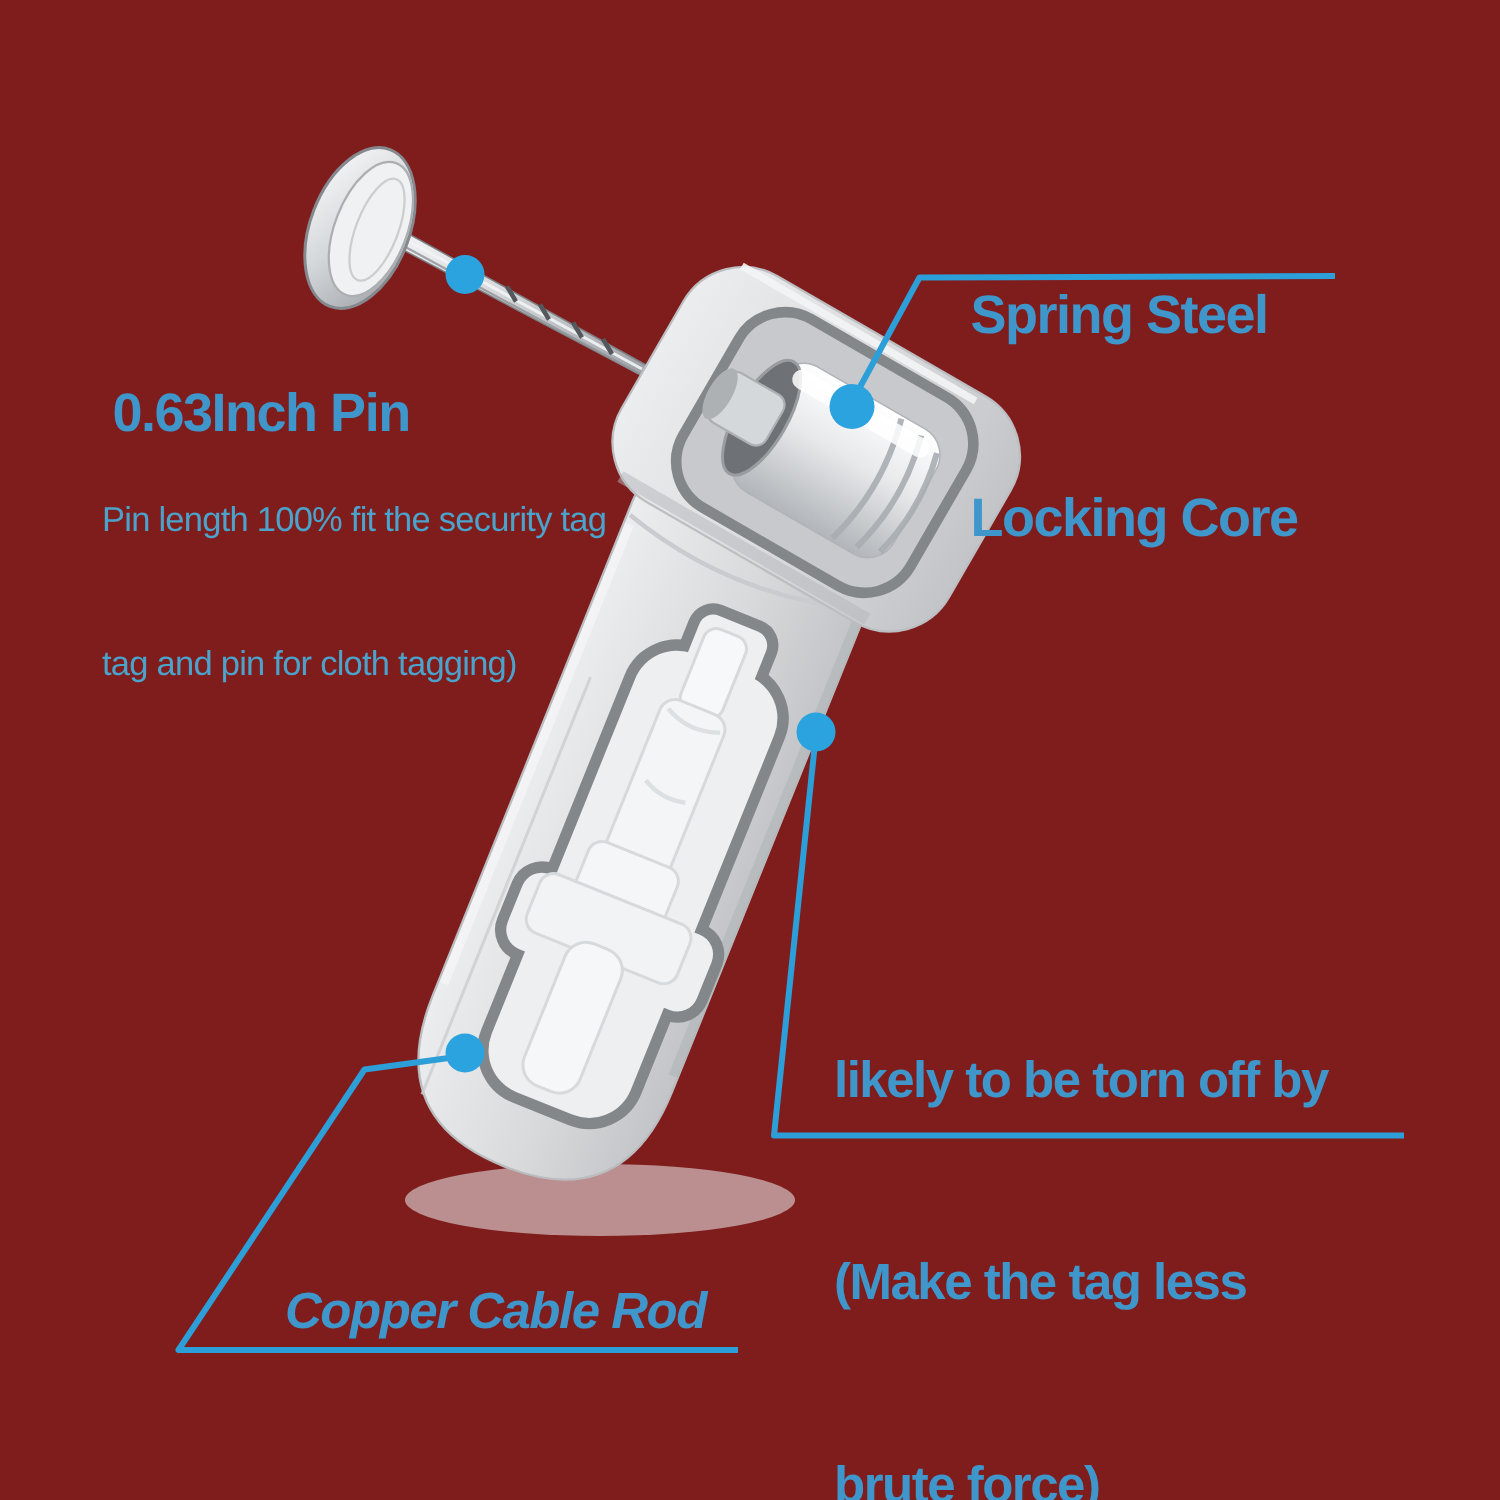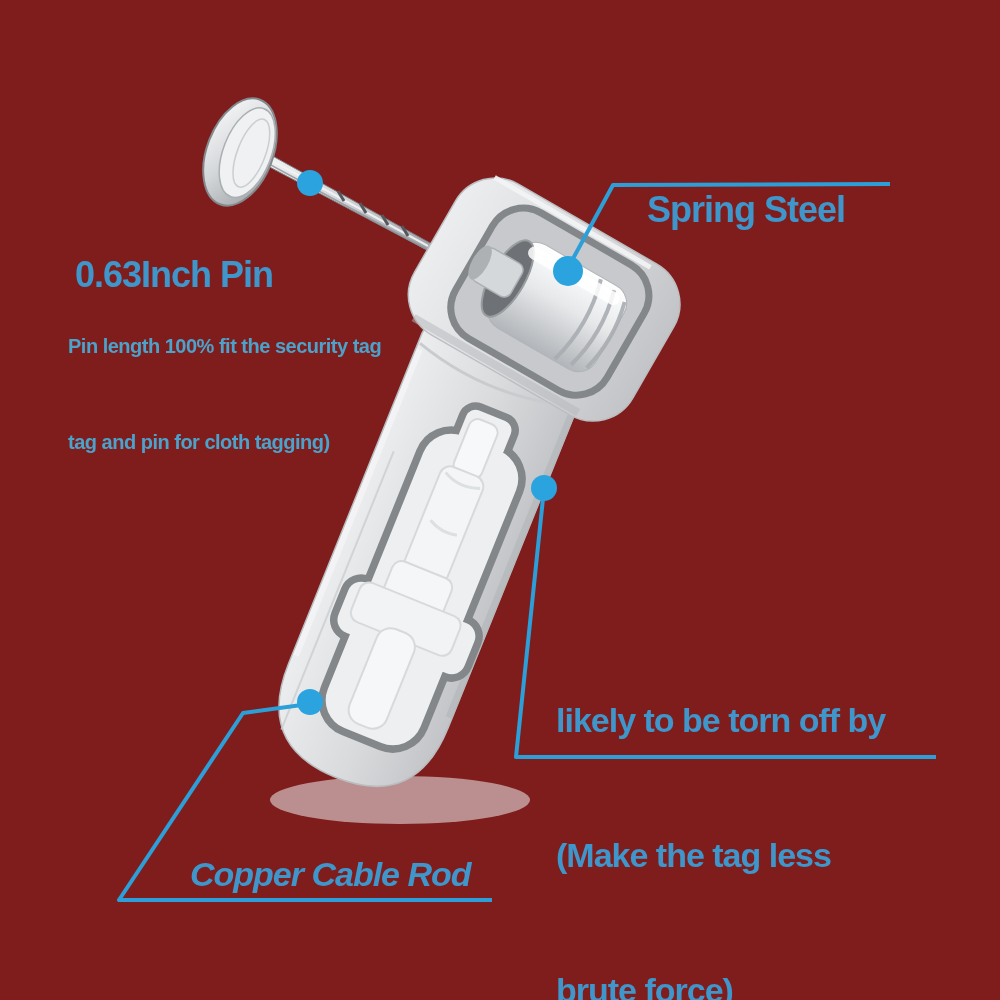--- a/index.html
+++ b/index.html
@@ -8,21 +8,21 @@
     overflow:hidden;font-family:"Liberation Sans",sans-serif;
   }
   #art{position:absolute;left:0;top:0;}
   .label{position:absolute;white-space:pre;}
   .heading{
     color:#3E96CB;font-weight:bold;font-size:36px;line-height:45px;
     letter-spacing:-1px;
   }
   .heading.small{font-size:34px;line-height:45px;}
   .para{
-    color:#4BA2CA;font-weight:bold;font-size:20px;line-height:32px;
+    color:#4BA2CA;font-weight:normal;font-size:23px;line-height:32px;
     letter-spacing:-0.5px;
   }
 </style>
 </head>
 <body>
 
 <div id="stage">
 
   <svg id="art" width="1000" height="1000" viewBox="0 0 1000 1000">
     <defs>
@@ -131,20 +131,21 @@
     <g fill="#2BA3DF">
       <circle cx="310" cy="183" r="13"></circle>
       <circle cx="568" cy="271" r="15"></circle>
       <circle cx="544" cy="488" r="13"></circle>
       <circle cx="310" cy="702" r="13"></circle>
     </g>
   </svg>
 
   <div class="label heading" style="left:647px;top:97px;">
     <div>Spring Steel</div>
+    <div>Locking Core</div>
   </div>
 
   <div class="label heading" style="left:75px;top:224px;margin-top:28px;">0.63Inch Pin</div>
 
   <div class="label para" style="left:68px;top:266px;">
     <div>Pin length 100% fit the security tag</div>
     <div>tag and pin for cloth tagging)</div>
   </div>
 
   <div class="label heading small" style="left:556px;top:608px;">

